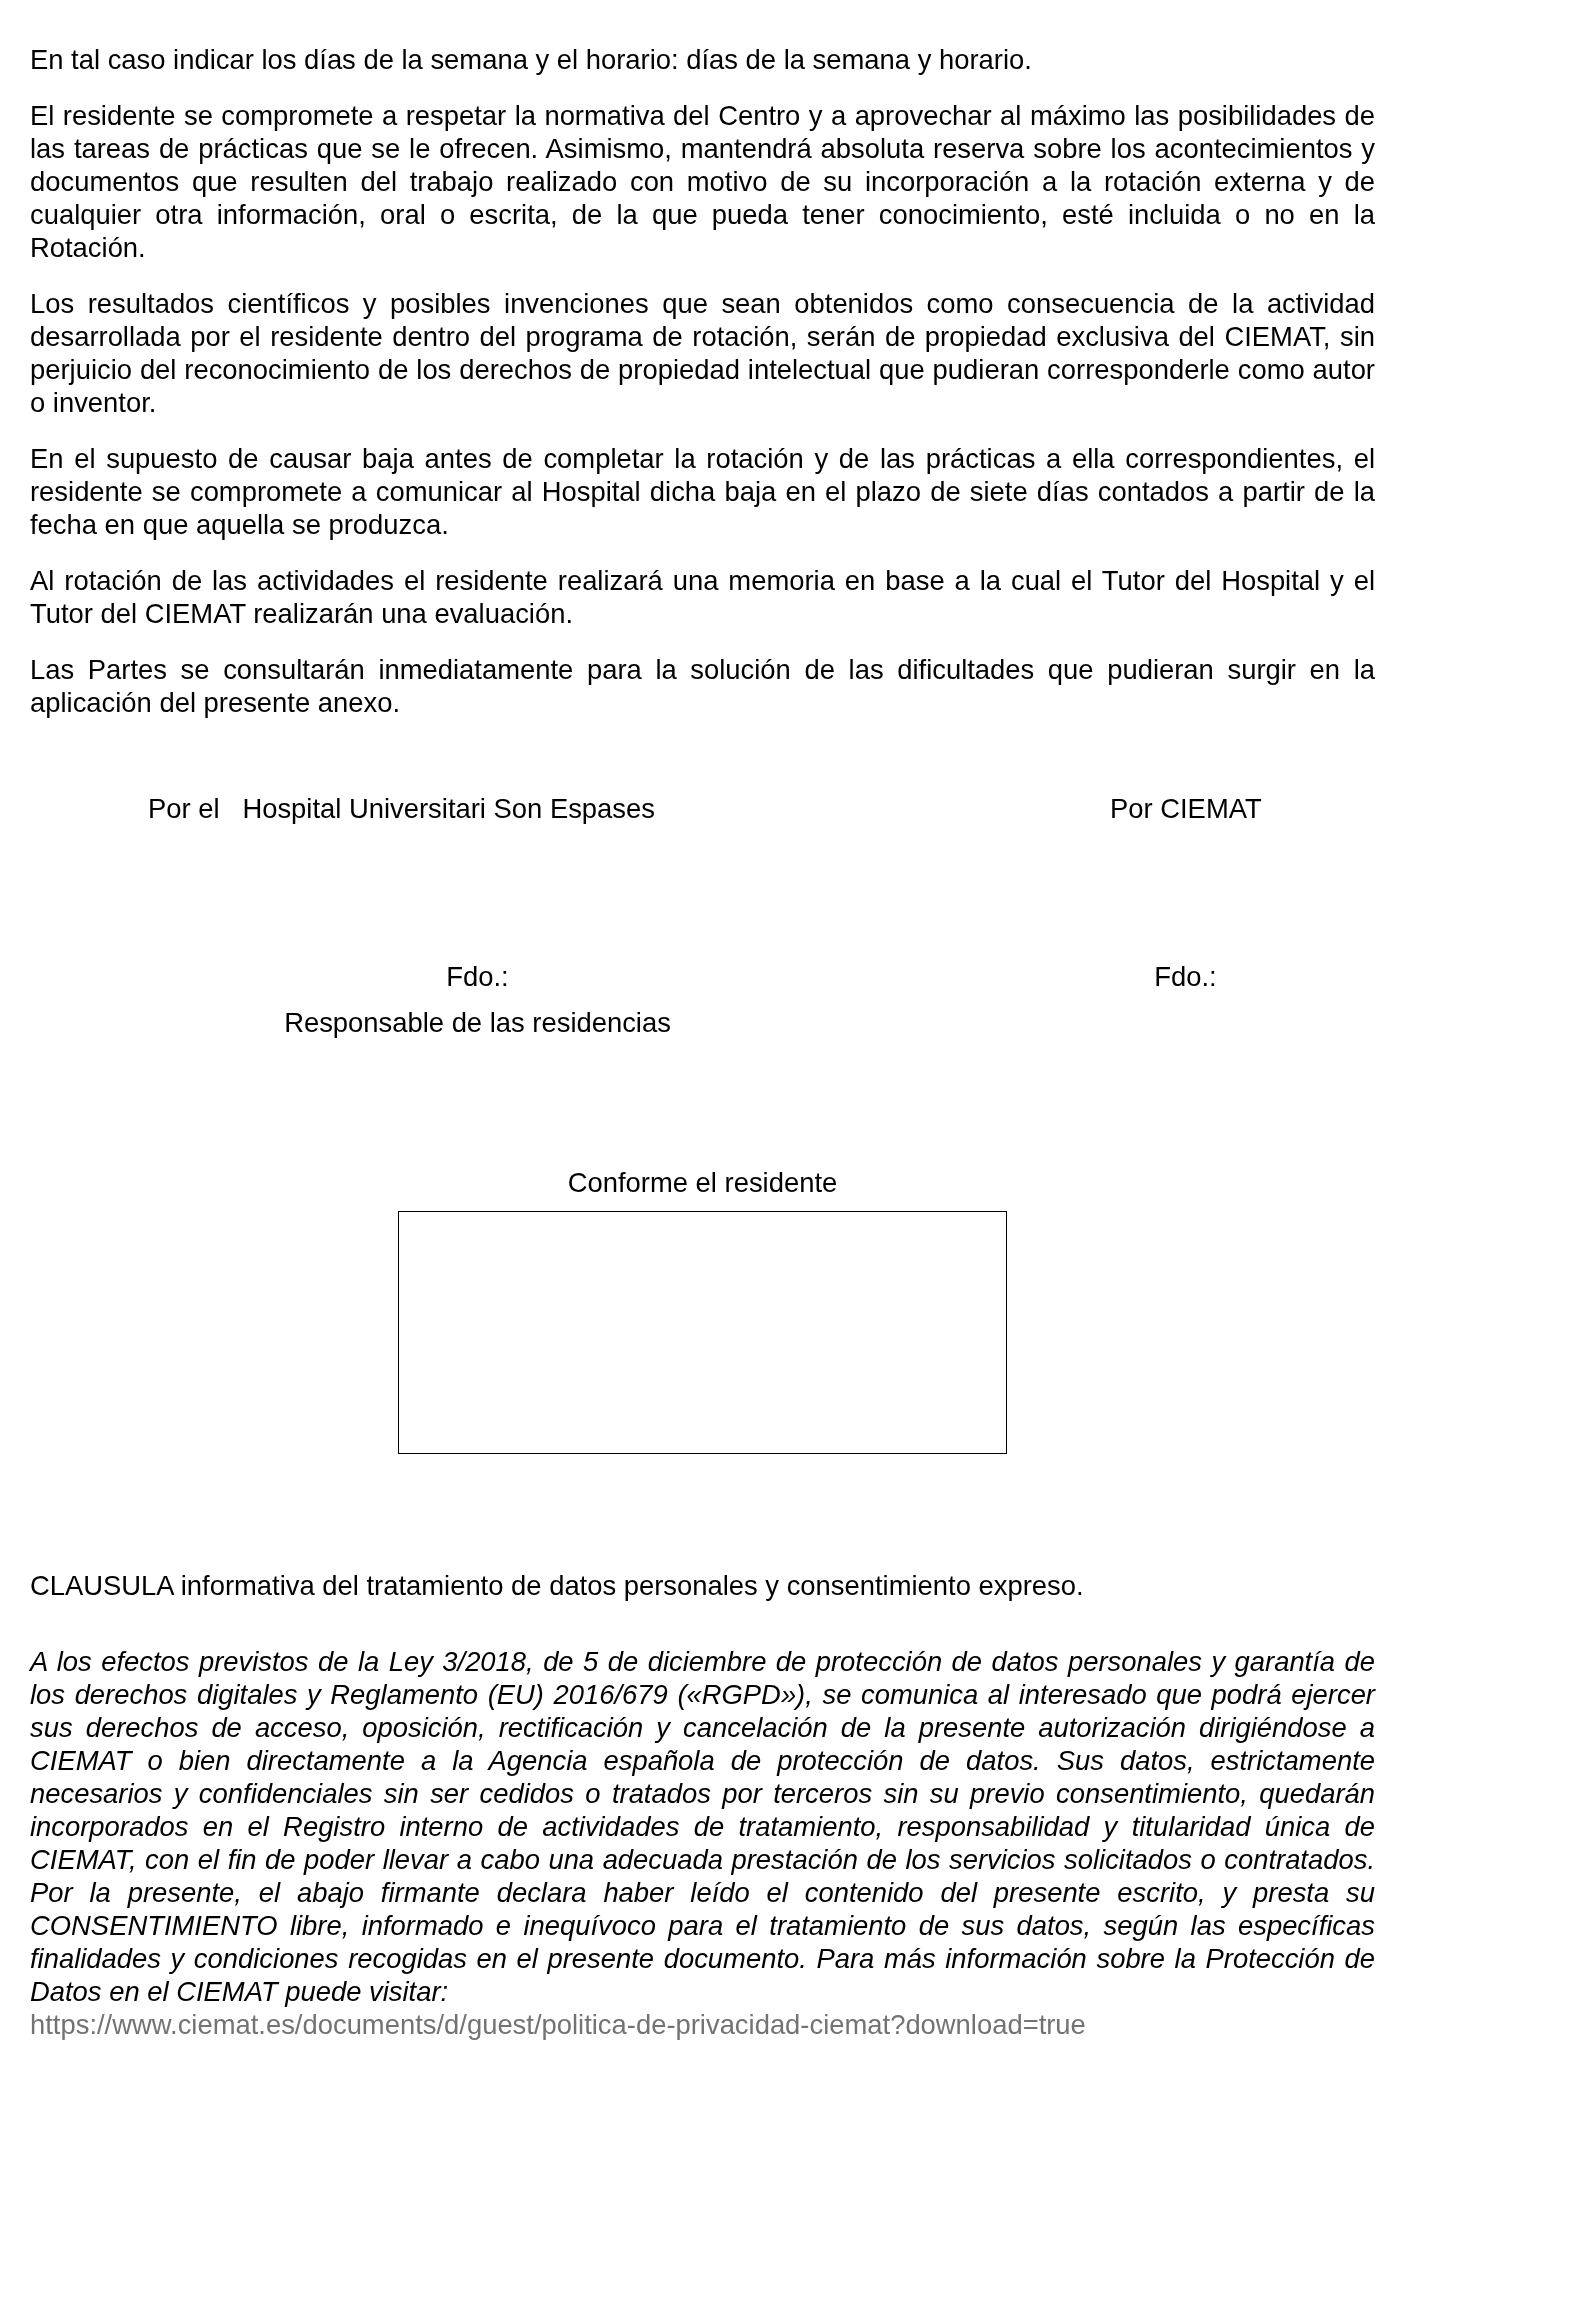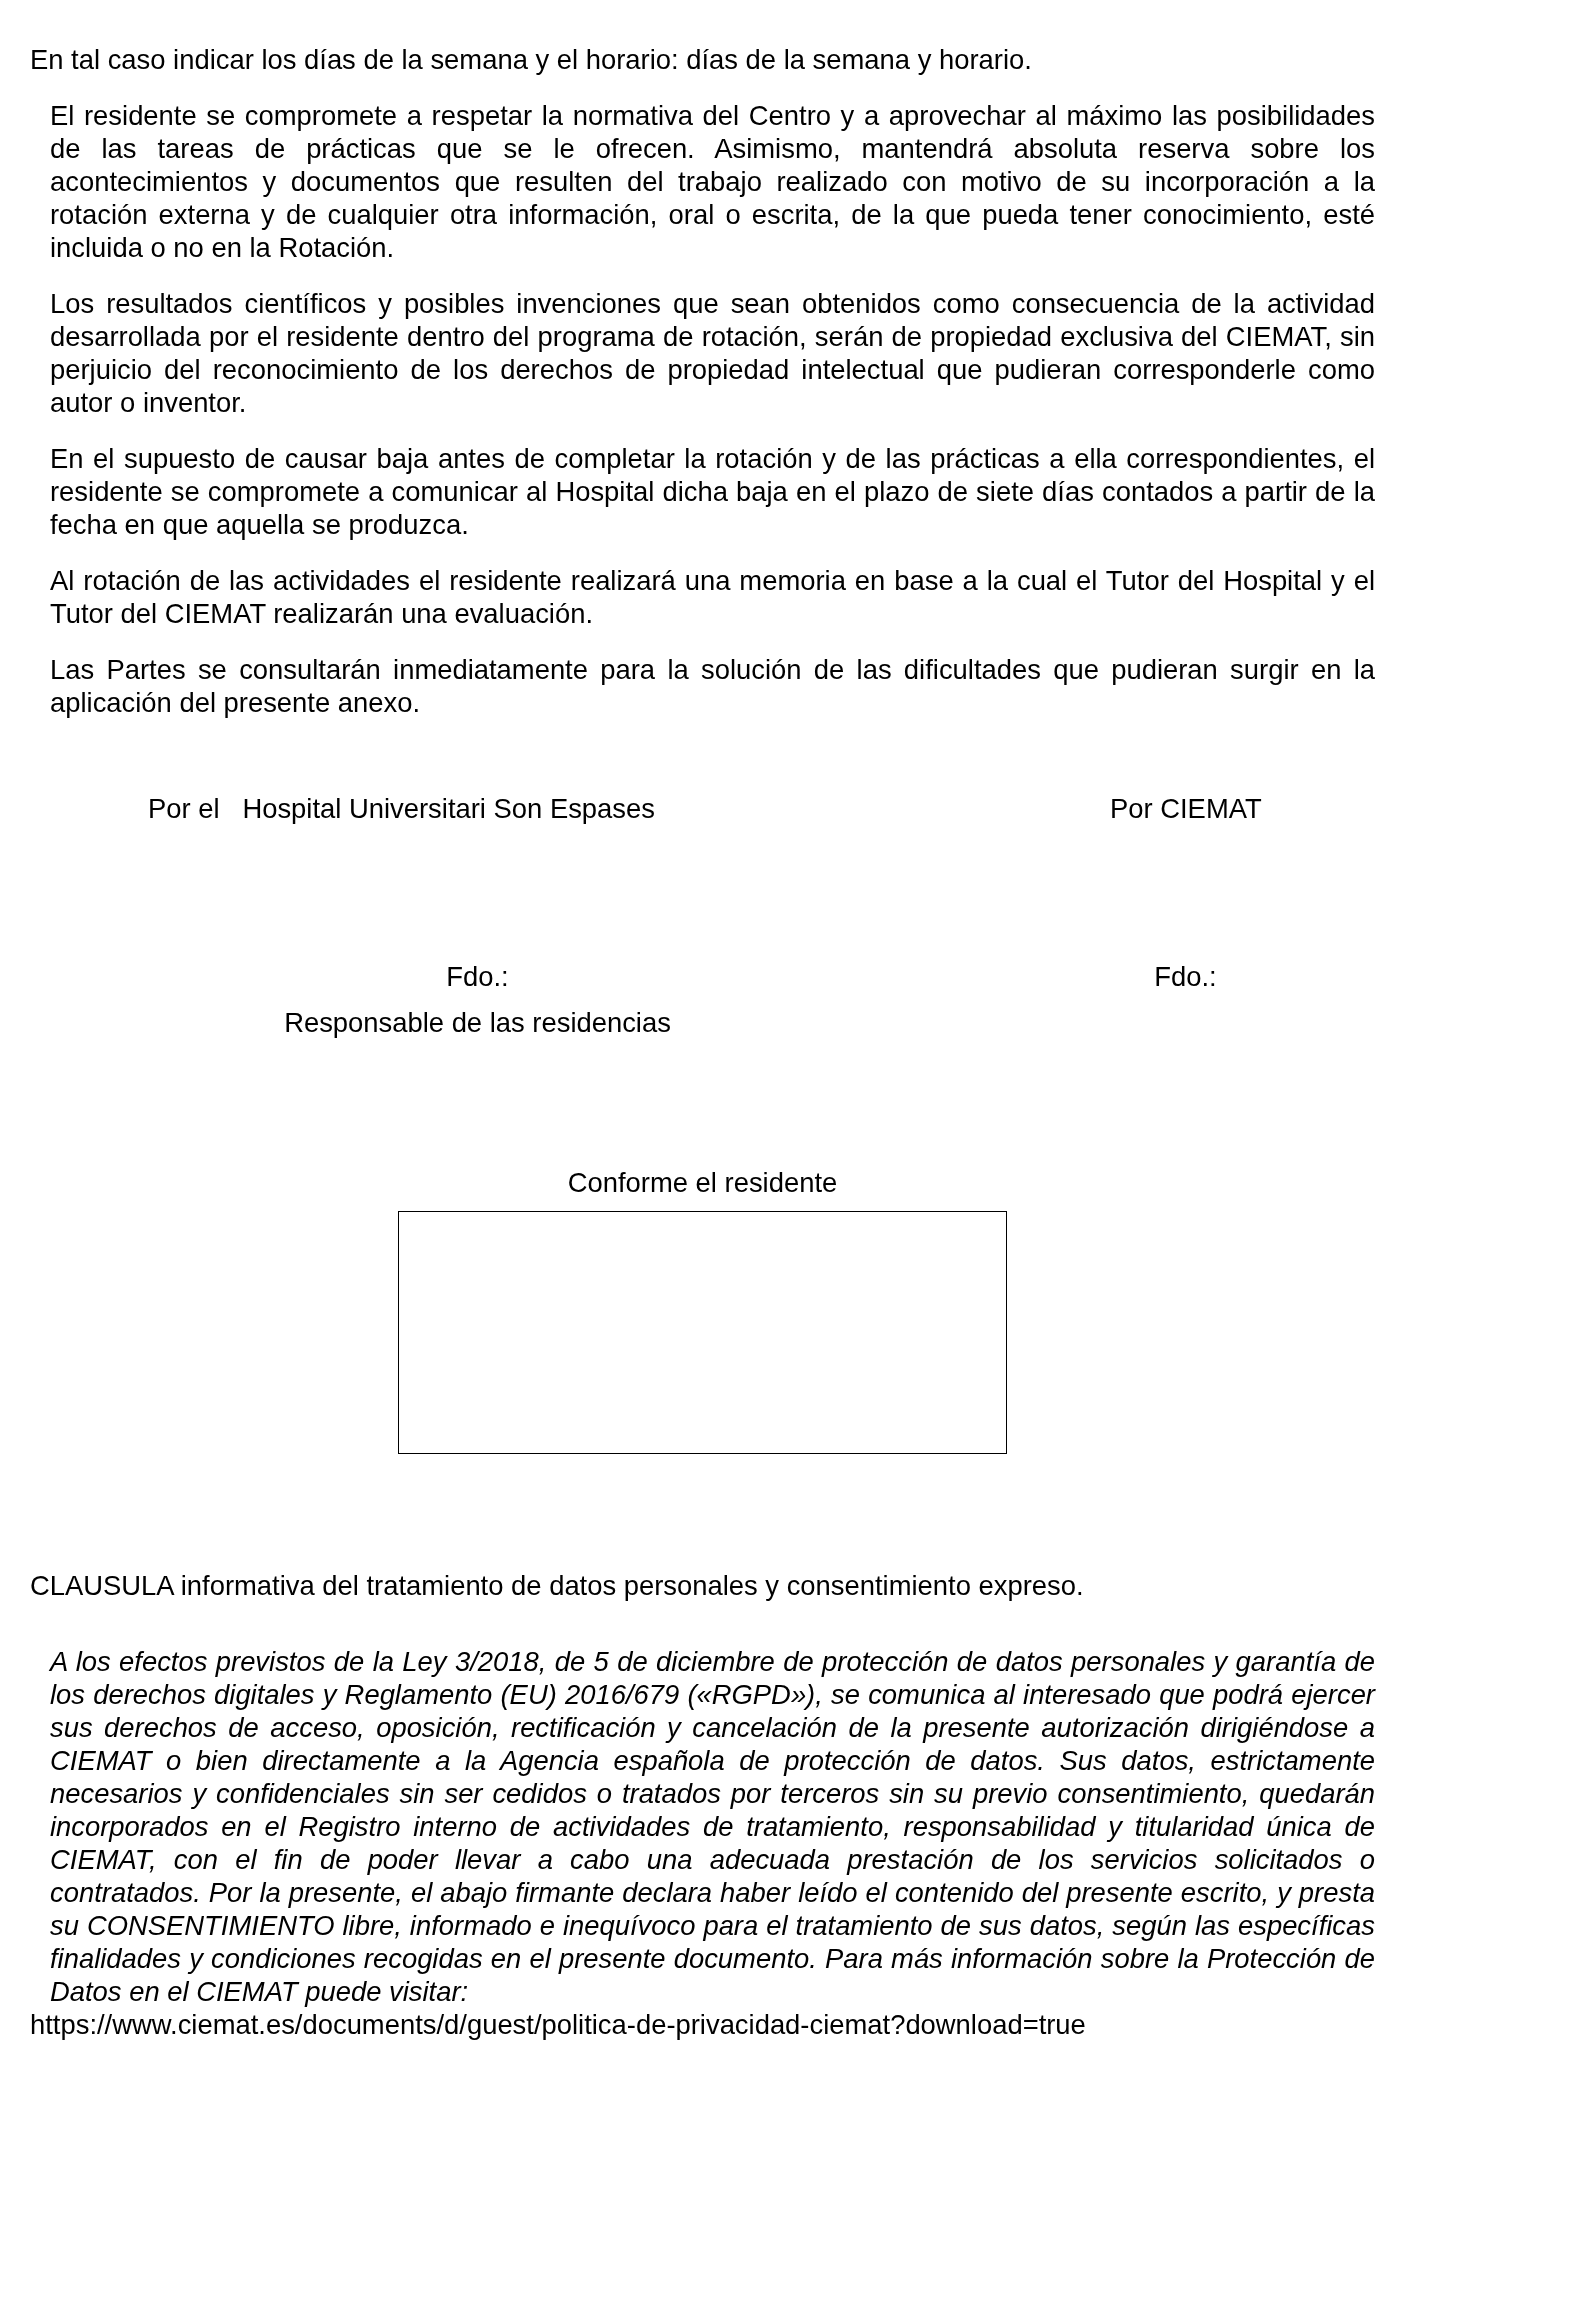--- a/index.html
+++ b/index.html
@@ -14,21 +14,21 @@
     color: #000000;
     font-family: "Liberation Sans", sans-serif;
     font-size: 27.4px;
     line-height: 33px;
     box-sizing: border-box;
     padding: 43px 30px 0 30px;
     position: relative;
     overflow: hidden;
   }
   p { margin: 0 0 23px 0; }
-  .justify { text-align: justify; margin-left: 20px; }
+  .justify { text-align: justify; }
   .firma-line { margin-top: 57px; margin-bottom: 0; }
 
   .sig-area {
     position: relative;
     height: 382px;
   }
   .sig-by-left {
     position: absolute;
     left: 118px;
     top: 50px;
@@ -55,21 +55,21 @@
   .sign-box {
     width: 607px;
     height: 241px;
     border: 1.7px solid #000000;
     margin: 11.6px auto 0 auto;
     background: #ffffff;
   }
 
   .clause-title { margin-top: 115px; margin-bottom: 0; }
   .clause-body  { margin-top: 43px;  margin-bottom: 0; font-style: italic; }
-  .privacy-url  { margin: 0; color: #000000; text-decoration: none; }
+  .privacy-url  { margin: 0; color: #737373; text-decoration: none; }
 </style>
 </head>
 <body>
 
 <div class="page">
 
   <p>En tal caso indicar los días de la semana y el horario: días de la semana y horario.</p>
 
   <p class="justify">El residente se compromete a respetar la normativa del Centro y a aprovechar al máximo las posibilidades de las tareas de prácticas que se le ofrecen. Asimismo, mantendrá absoluta reserva sobre los acontecimientos y documentos que resulten del trabajo realizado con motivo de su incorporación a la rotación externa y de cualquier otra información, oral o escrita, de la que pueda tener conocimiento, esté incluida o no en la Rotación.</p>
 

